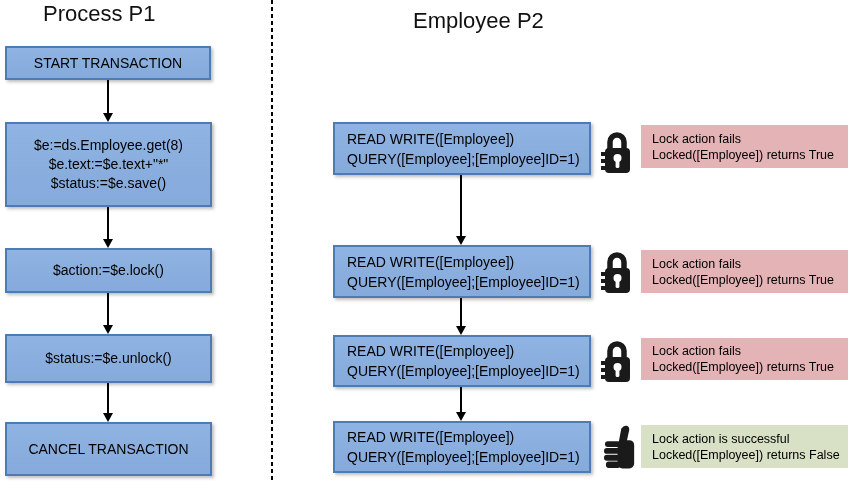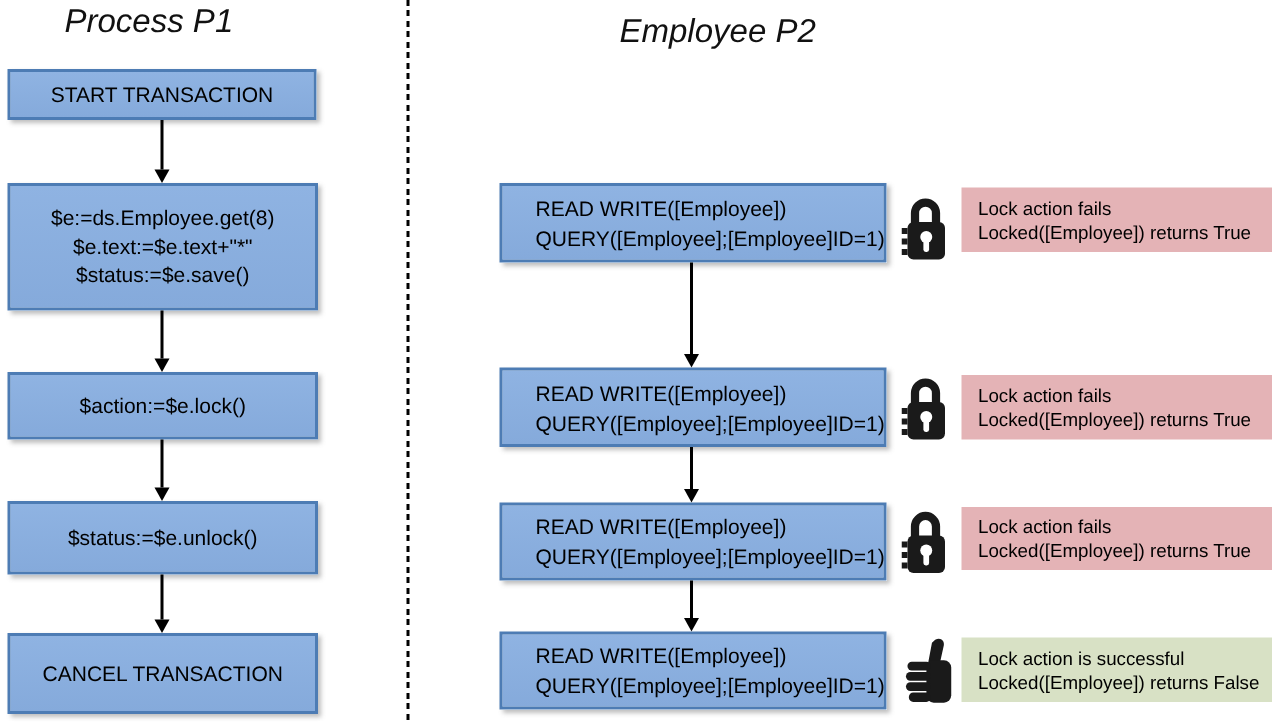--- a/index.html
+++ b/index.html
@@ -1,31 +1,31 @@
 <!DOCTYPE html>
 <html style="--box-fill: #85aadb; --box-fill-light: #8fb3e2; --box-border: #4d7cb4; --fail-bg: #e4b3b6; --success-bg: #d8e1c5; --icon: #1a1a1a; --arrow: #000000;"><head>
 <meta charset="utf-8">
 <style>
   html,body{margin:0;padding:0;background:#fff;}
   body{font-family:"Liberation Sans","DejaVu Sans",sans-serif;color:#1a1a1a;}
   .stage{position:relative;width:848px;height:481px;background:#fff;overflow:hidden;}
 
-  .col-title{position:absolute;font-size:22px;line-height:26px;color:#111;white-space:nowrap;font-style:italic;}
+  .col-title{position:absolute;font-size:22px;line-height:26px;color:#111;white-space:nowrap;}
 
   .divider{position:absolute;top:0;width:2px;height:481px;
     background:repeating-linear-gradient(to bottom,#000 0 4px,transparent 4px 7px);}
 
   .box{position:absolute;box-sizing:border-box;
     background:linear-gradient(to bottom,var(--box-fill-light,#8fb3e2),var(--box-fill,#85aadb));
     border:2px solid var(--box-border,#4d7cb4);
     box-shadow:2px 2px 3px rgba(110,110,110,.45);
     display:flex;flex-direction:column;justify-content:center;
     font-size:14px;color:#000;}
   .box.center{align-items:center;text-align:center;}
-  .box.left{align-items:flex-start;padding-left:22px;text-align:left;}
+  .box.left{align-items:flex-start;padding-left:12px;text-align:left;}
   .box .line{line-height:19px;white-space:nowrap;}
   .box.left .line{line-height:20px;}
 
   .arrow-line{position:absolute;width:2px;background:#000;}
   .arrow-head{position:absolute;width:0;height:0;
     border-left:5px solid transparent;border-right:5px solid transparent;
     border-top:9px solid #000;}
 
   .icon{position:absolute;}
 

